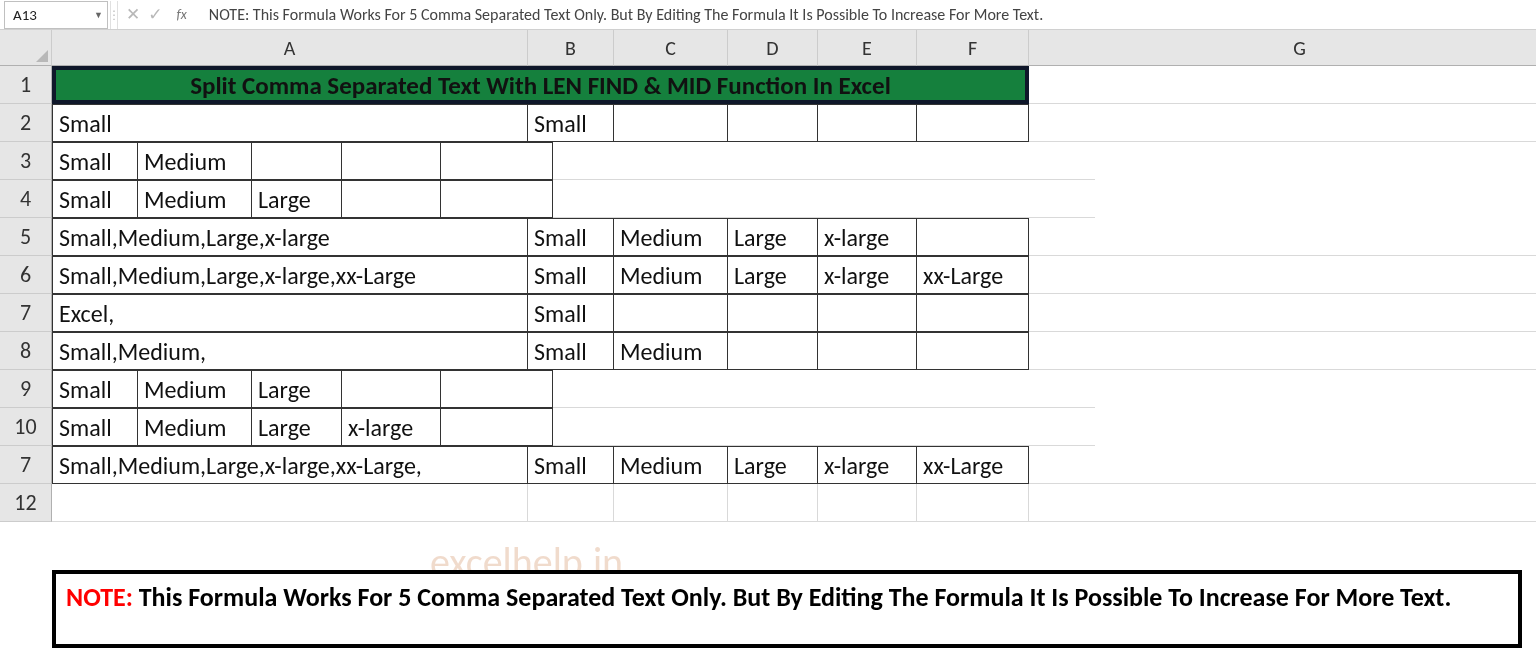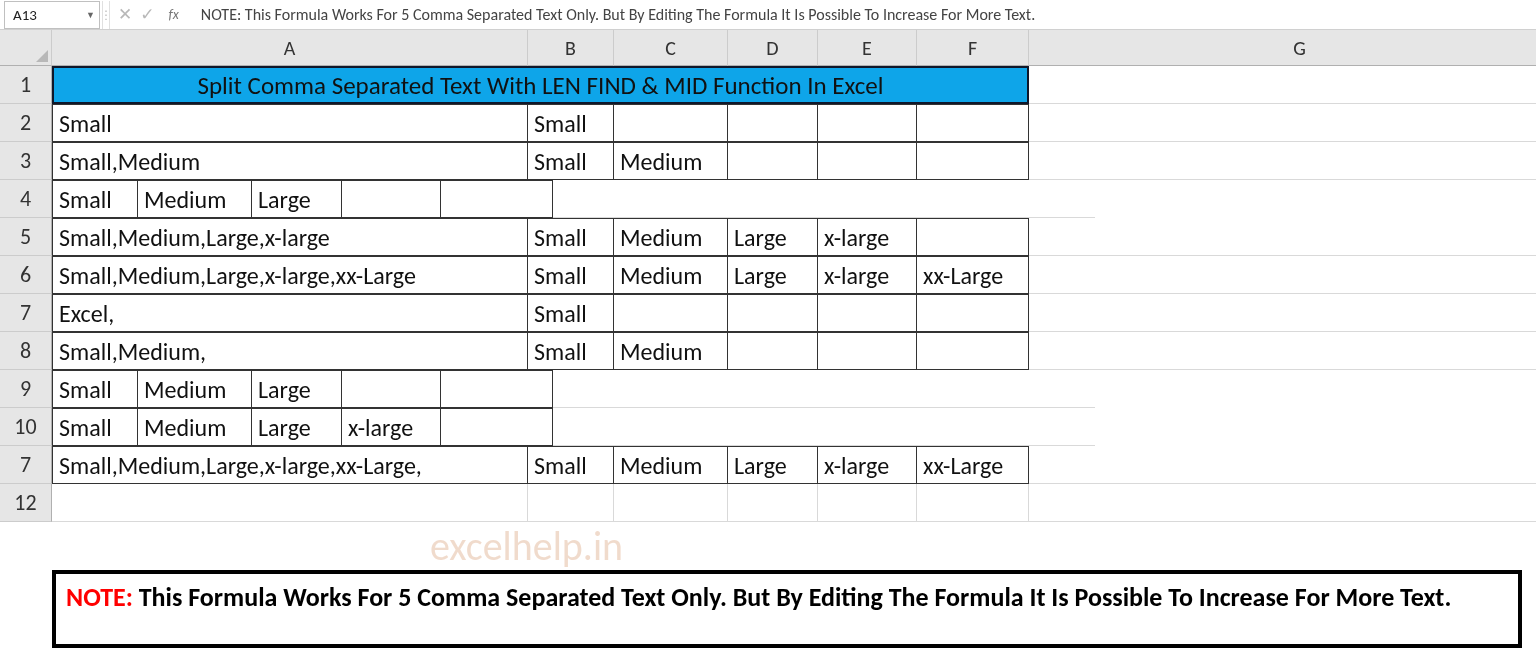--- a/index.html
+++ b/index.html
@@ -13,21 +13,21 @@
   }
   .formula-bar {
     display: flex;
     align-items: center;
     height: 30px;
     border-bottom: 1px solid #d0d0d0;
     background: #fff;
     font-size: 15px;
   }
   .name-box {
-    width: 96px;
+    width: 104px;
     height: 28px;
     border: 1px solid #c0c0c0;
     background: #fff;
     display: flex;
     align-items: center;
     justify-content: space-between;
     padding: 0 4px 0 8px;
     font-size: 15px;
     color: #222;
     margin-left: 4px;
@@ -70,28 +70,28 @@
     position: absolute; top: 36px; left: 52px;
   }
   .row { display:flex; height:38px; }
   .cell {
     border-right: 1px solid #d9d9d9; border-bottom: 1px solid #d9d9d9;
     padding: 0 6px; display:flex; align-items:center;
     font-size: 24px; color:#111; white-space:nowrap; overflow:hidden;
     background:#fff;
   }
   .title-row .cell.title {
-    background: #0ea5e9; font-weight: normal; justify-content: center;
-    font-size: 25px; border:2px solid #0f172a;
+    background: #15803d; font-weight: bold; justify-content: center;
+    font-size: 25px; border:4px solid #0f172a;
   }
   .bordered .cell { border:1px solid #333; }
   .bordered .cell + .cell { border-left: none; }
   .r12 .cell { border:none; border-right:1px solid #d9d9d9; border-bottom:1px solid #d9d9d9;}
   .watermark {
-    position:absolute; top: 492px; left:430px;
+    position:absolute; top: 508px; left:430px;
     font-size:40px; color:#e0b090; opacity:0.45;
     font-family: Calibri, sans-serif; pointer-events:none;
   }
   .note-box {
     position:absolute; top: 540px; left: 52px;
     width: 1470px; min-height: 78px;
     border: 4px solid #000;
     padding: 6px 10px;
     font-size: 26px; font-weight: bold; line-height:1.35;
     background:#fff;
@@ -154,21 +154,20 @@
     <div class="row bordered">
       <div class="cell" style="width:476px">Small</div>
       <div class="cell" style="width:86px">Small</div>
       <div class="cell" style="width:114px"></div>
       <div class="cell" style="width:90px"></div>
       <div class="cell" style="width:99px"></div>
       <div class="cell" style="width:112px"></div>
       <div class="cell" style="width:542px;border:none;border-bottom:1px solid #d9d9d9"></div>
     </div>
     <div class="row bordered">
-      <div class="cell" style="width:476px">Small,Medium</div>
       <div class="cell" style="width:86px">Small</div>
       <div class="cell" style="width:114px">Medium</div>
       <div class="cell" style="width:90px"></div>
       <div class="cell" style="width:99px"></div>
       <div class="cell" style="width:112px"></div>
       <div class="cell" style="width:542px;border:none;border-bottom:1px solid #d9d9d9"></div>
     </div>
     <div class="row bordered">
       <div class="cell" style="width:86px">Small</div>
       <div class="cell" style="width:114px">Medium</div>

